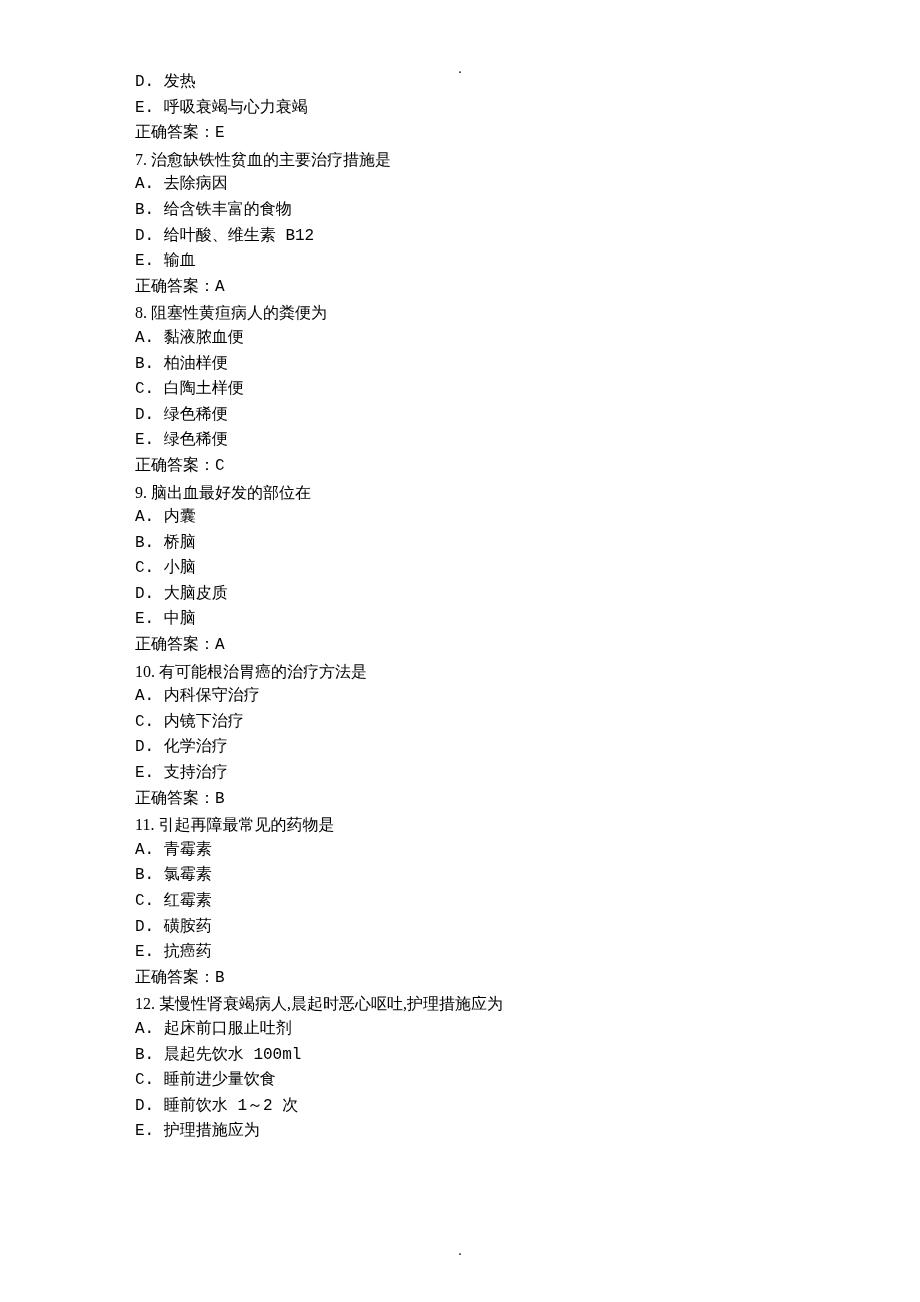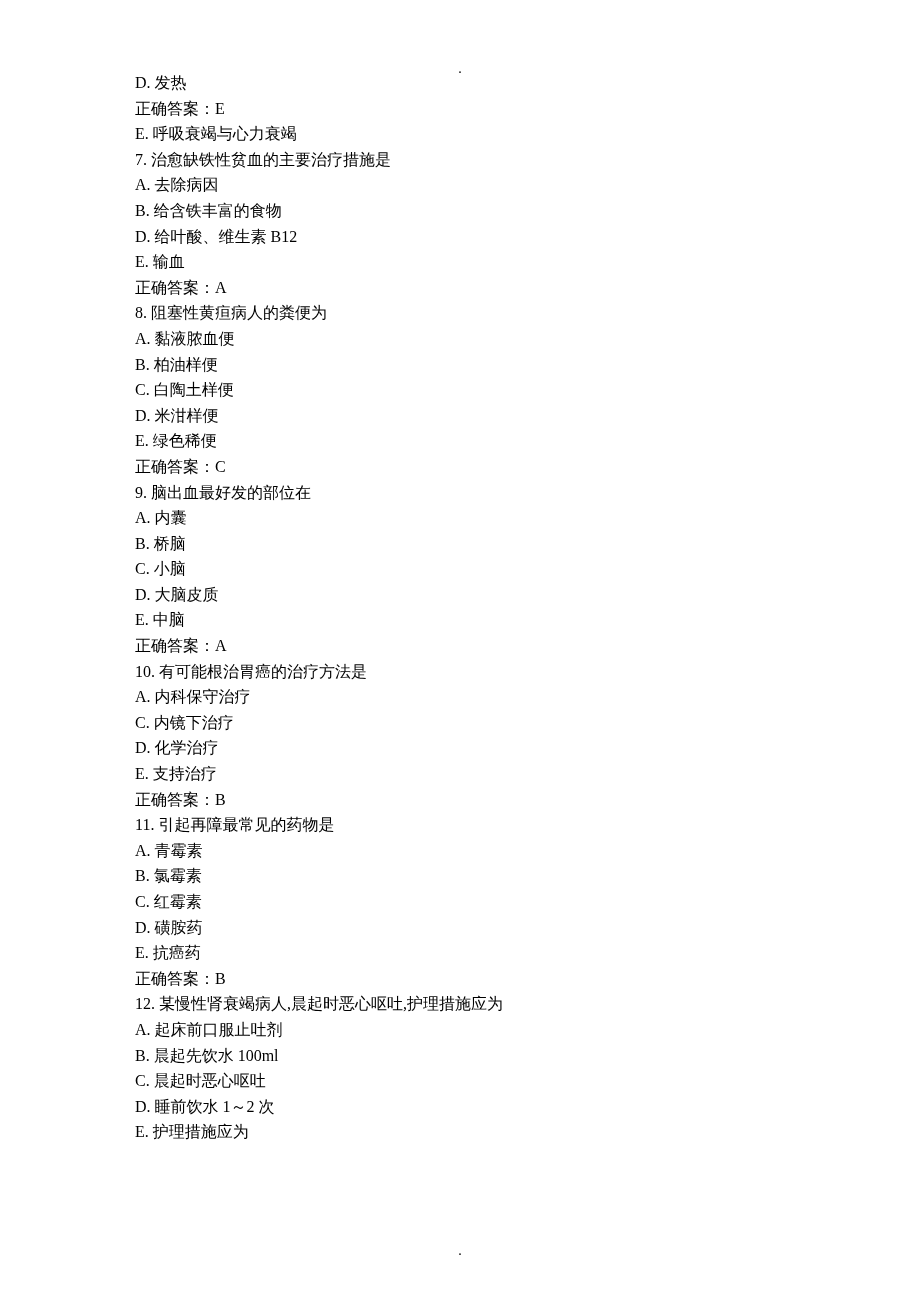--- a/index.html
+++ b/index.html
@@ -23,45 +23,46 @@
     }
     .dot-bottom {
       position: absolute;
       bottom: 40px;
       left: 50%;
       transform: translateX(-50%);
       font-size: 14px;
     }
     .line {
       white-space: nowrap;
+      font-family: Liberation Mono, monospace;
     }
     .question-line {
       white-space: nowrap;
     }
   </style>
 </head>
 <body>
 
 <div class="dot-top">.</div>
 
 <div>
   <div class="line">D. 发热</div>
+  <div class="line">E. 呼吸衰竭与心力衰竭</div>
   <div class="line">正确答案：E</div>
-  <div class="line">E. 呼吸衰竭与心力衰竭</div>
   <div class="question-line">7.  治愈缺铁性贫血的主要治疗措施是</div>
   <div class="line">A. 去除病因</div>
   <div class="line">B. 给含铁丰富的食物</div>
   <div class="line">D. 给叶酸、维生素 B12</div>
   <div class="line">E. 输血</div>
   <div class="line">正确答案：A</div>
   <div class="question-line">8.  阻塞性黄疸病人的粪便为</div>
   <div class="line">A. 黏液脓血便</div>
   <div class="line">B. 柏油样便</div>
   <div class="line">C. 白陶土样便</div>
-  <div class="line">D. 米泔样便</div>
+  <div class="line">D. 绿色稀便</div>
   <div class="line">E. 绿色稀便</div>
   <div class="line">正确答案：C</div>
   <div class="question-line">9.  脑出血最好发的部位在</div>
   <div class="line">A. 内囊</div>
   <div class="line">B. 桥脑</div>
   <div class="line">C. 小脑</div>
   <div class="line">D. 大脑皮质</div>
   <div class="line">E. 中脑</div>
   <div class="line">正确答案：A</div>
   <div class="question-line">10.  有可能根治胃癌的治疗方法是</div>
@@ -73,18 +74,18 @@
   <div class="question-line">11.  引起再障最常见的药物是</div>
   <div class="line">A. 青霉素</div>
   <div class="line">B. 氯霉素</div>
   <div class="line">C. 红霉素</div>
   <div class="line">D. 磺胺药</div>
   <div class="line">E. 抗癌药</div>
   <div class="line">正确答案：B</div>
   <div class="question-line">12.  某慢性肾衰竭病人,晨起时恶心呕吐,护理措施应为</div>
   <div class="line">A. 起床前口服止吐剂</div>
   <div class="line">B. 晨起先饮水 100ml</div>
-  <div class="line">C. 晨起时恶心呕吐</div>
+  <div class="line">C. 睡前进少量饮食</div>
   <div class="line">D. 睡前饮水 1～2 次</div>
   <div class="line">E. 护理措施应为</div>
 </div>
 
 <div class="dot-bottom">.</div>
 
 </body></html>

